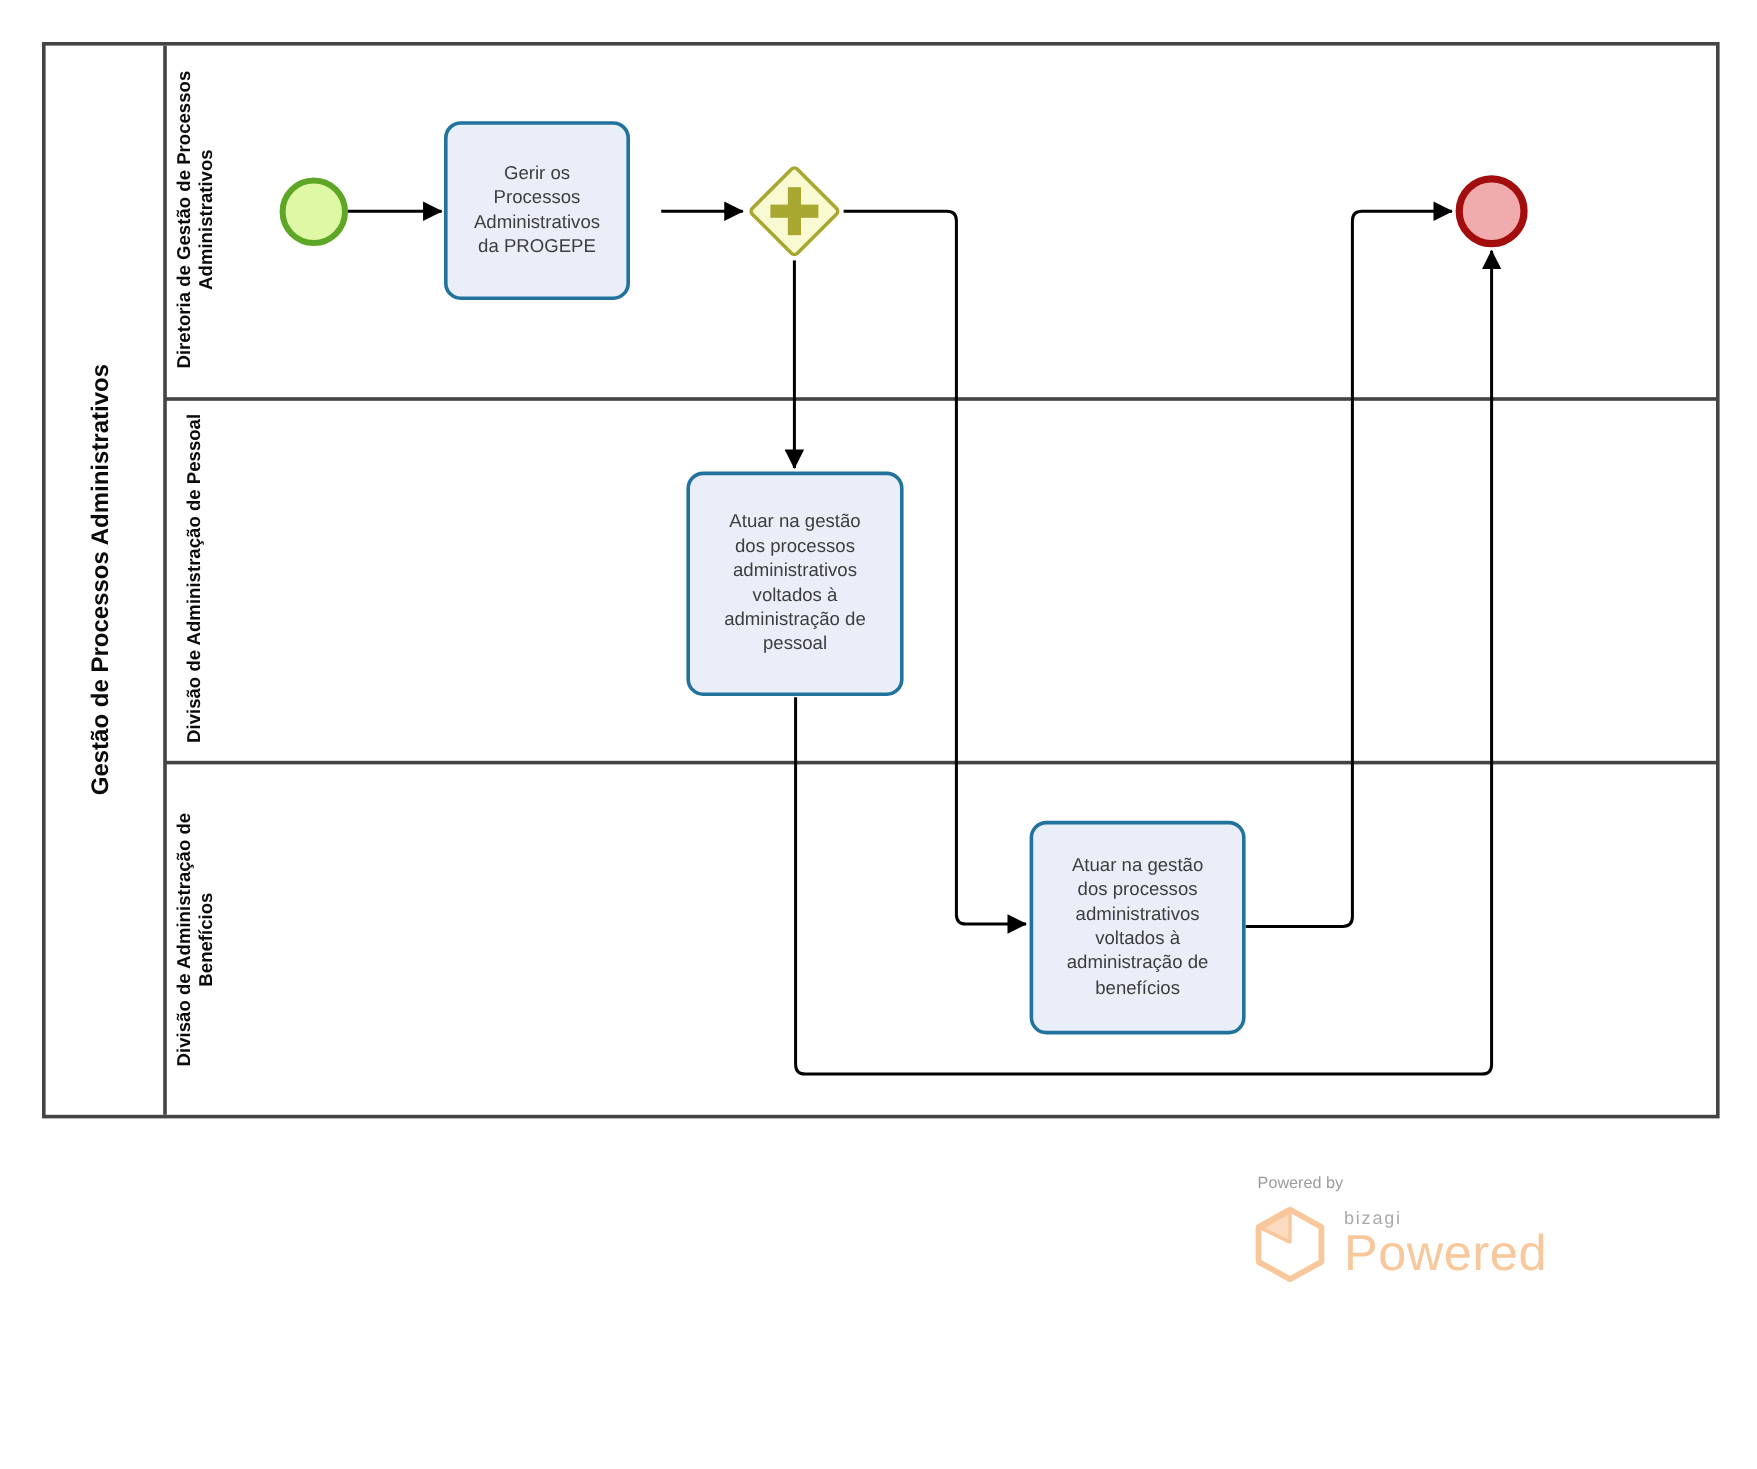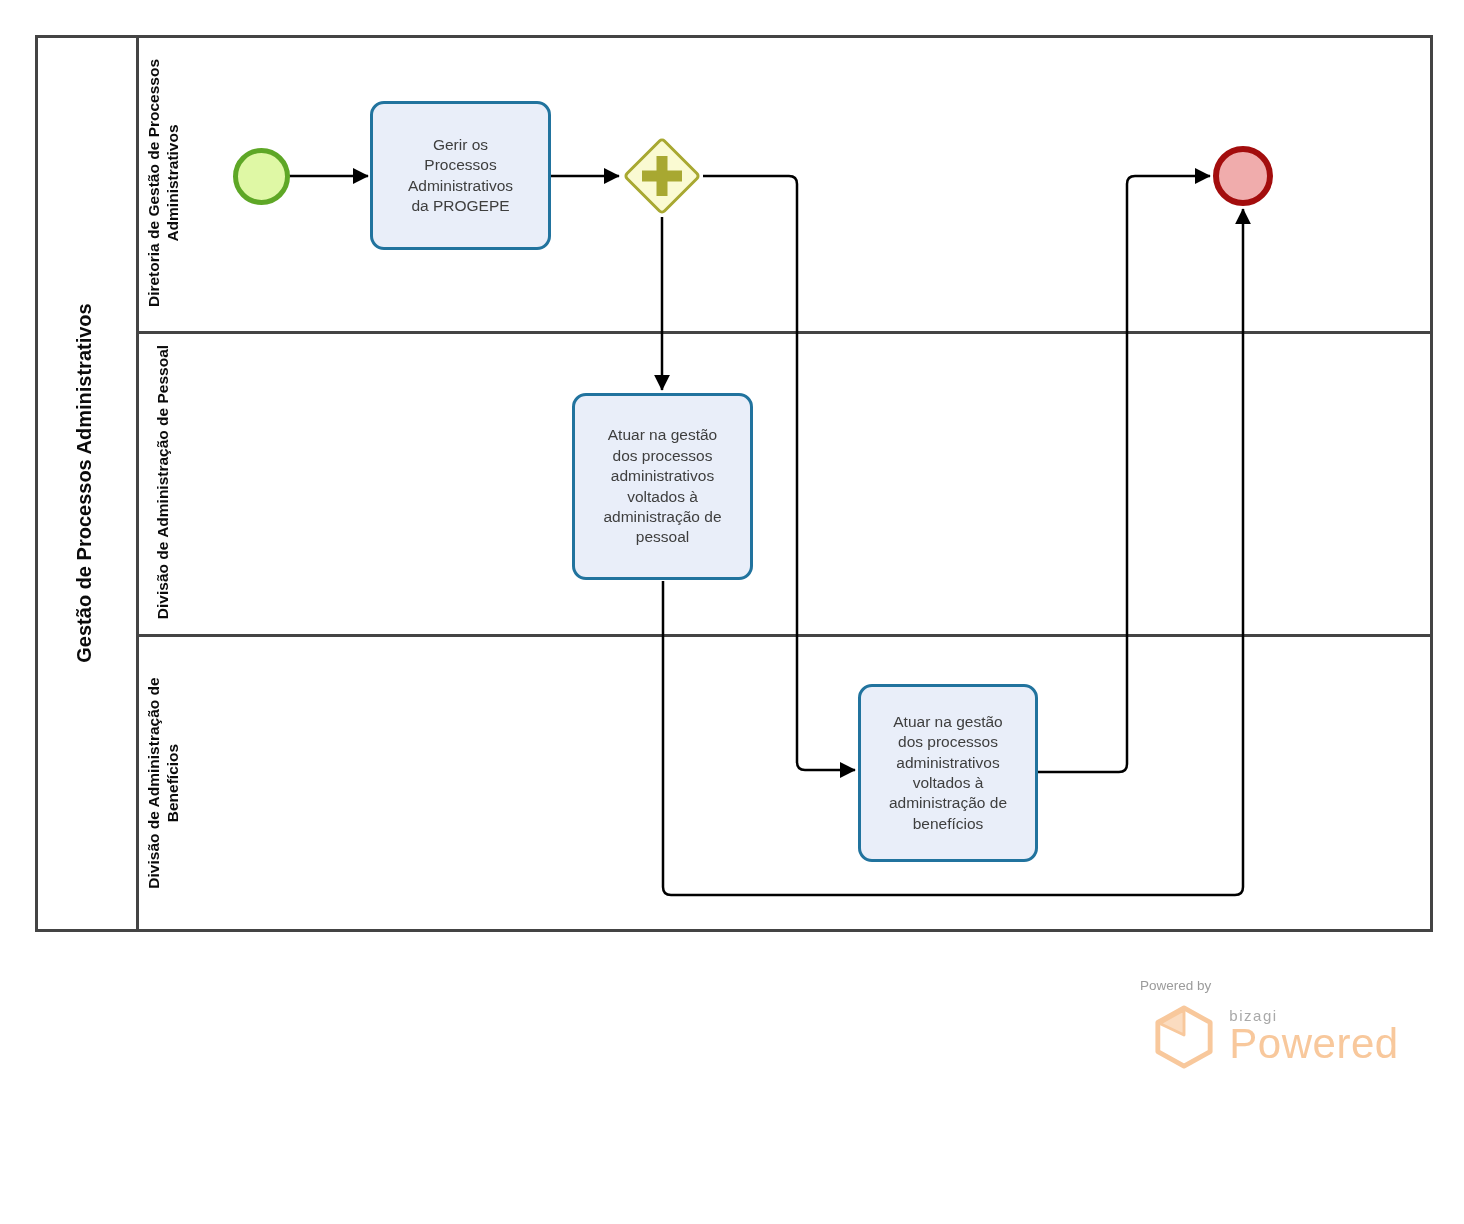--- a/index.html
+++ b/index.html
@@ -49,41 +49,41 @@
     background:var(--end-fill);border:6px solid var(--end-border);
   }
   .task{
     position:absolute;box-sizing:border-box;
     background:var(--task-fill);border:3px solid var(--task-border);
     border-radius:14px;
     display:flex;align-items:center;justify-content:center;
     text-align:center;color:#3e3e3e;font-size:15.5px;line-height:1.32;
     padding:4px 26px;
   }
-  .task.t1{left:370px;top:101px;width:181px;height:149px;}
+  .task.t1{left:370px;top:101px;width:155px;height:149px;}
   .task.t2{left:572px;top:393px;width:181px;height:187px;}
   .task.t3{left:858px;top:684px;width:180px;height:178px;}
   .gateway{
     position:absolute;left:634px;top:148px;width:56px;height:56px;
     transform:rotate(45deg);box-sizing:border-box;
     background:var(--gateway-fill);border:3px solid var(--gateway-border);
     border-radius:5px;
   }
   .gw-rot{position:absolute;inset:0;transform:rotate(-45deg);}
   .gw-bar{position:absolute;left:50%;top:50%;background:var(--gateway-border);}
   .gw-bar.h{width:40px;height:11px;transform:translate(-50%,-50%);}
   .gw-bar.v{width:11px;height:40px;transform:translate(-50%,-50%);}
 
   
   .connectors{position:absolute;left:0;top:0;pointer-events:none;}
 
   
-  .footer{position:absolute;left:1136px;top:978px;width:280px;}
+  .footer{position:absolute;left:1044px;top:978px;width:280px;}
   .powered-by{color:#9b9b9b;font-size:13.5px;margin:0 0 10px 4px;}
-  .brand-row{display:flex;align-items:flex-start;justify-content:center;}
+  .brand-row{display:flex;align-items:flex-start;}
   .brand-col{margin-left:14px;}
   .brand-bizagi{color:#a9a9a9;font-size:15px;letter-spacing:1.5px;margin-top:4px;}
   .brand-product{color:var(--logo-orange);font-size:42px;font-weight:500;
     letter-spacing:0.5px;margin-top:-4px;}
 </style>
 </head>
 <body>
 
 <div class="page">
 

